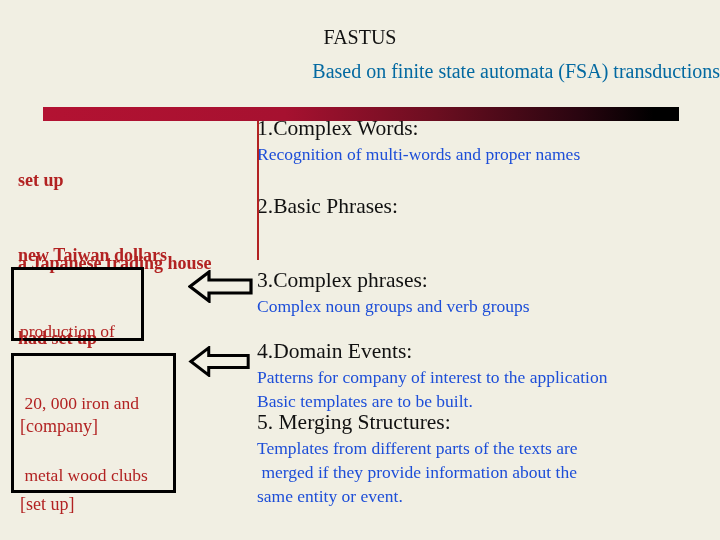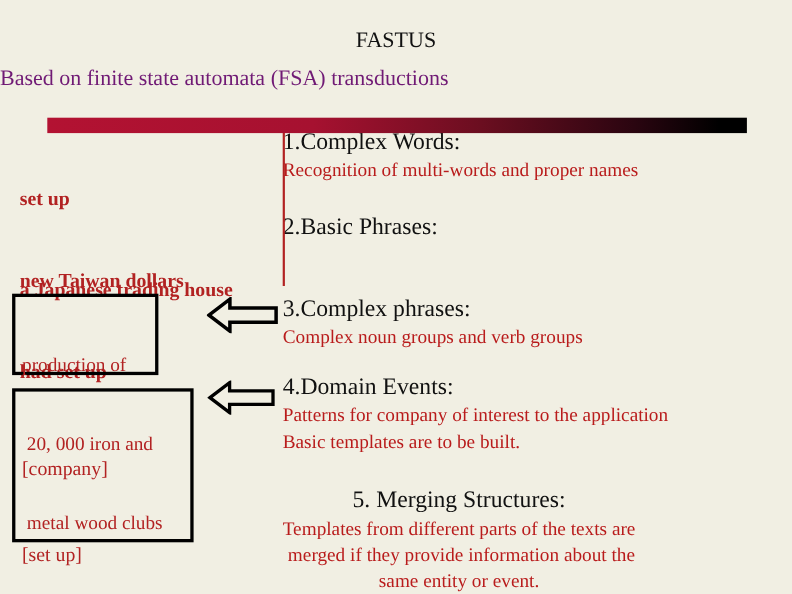--- a/index.html
+++ b/index.html
@@ -12,22 +12,22 @@
   }
   .slide { position: absolute; inset: 0; width: 720px; height: 540px; }
 
   .title {
     position: absolute; top: 26px; left: 0; right: 0;
     text-align: center;
     font-size: 20px; color: #111111;
   }
   .subtitle {
     position: absolute; top: 60px; left: 0; right: 0;
-    text-align: left;
-    font-size: 20px; color: #701a75;
+    text-align: right;
+    font-size: 20px; color: #0369a1;
   }
 
   .bar {
     position: absolute; left: 43px; top: 107px;
     width: 636px; height: 14px;
     background: linear-gradient(90deg, #b31232 0%, #a61130 38%, #6b0e20 62%, #2a0510 84%, #000000 96%);
     z-index: 3;
   }
   .vline {
     position: absolute; left: 257px; top: 112px;
@@ -65,26 +65,26 @@
 
   .arrow { position: absolute; z-index: 1; }
   .arrow1 { left: 188px; top: 270px; }
   .arrow2 { left: 188px; top: 346px; }
 
   .stage { position: absolute; left: 257px; z-index: 1; }
   .s1 { top: 114px; }
   .s2 { top: 192px; }
   .s3 { top: 266px; }
   .s4 { top: 337px; }
-  .s5 { top: 440px; text-align: center; }
+  .s5 { top: 408px; }
   .stage-h {
     font-size: 21.5px; line-height: 28px; color: #111111;
   }
   .stage-d {
-    font-size: 17.5px; line-height: 24px; color: #b91c1c;
+    font-size: 17.5px; line-height: 24px; color: #1d4ed8;
     white-space: pre;
   }
 </style>
 </head>
 <body>
 
 <div class="slide">
 
   <div class="title">FASTUS</div>
   <div class="subtitle">Based on finite state automata (FSA) transductions</div>

